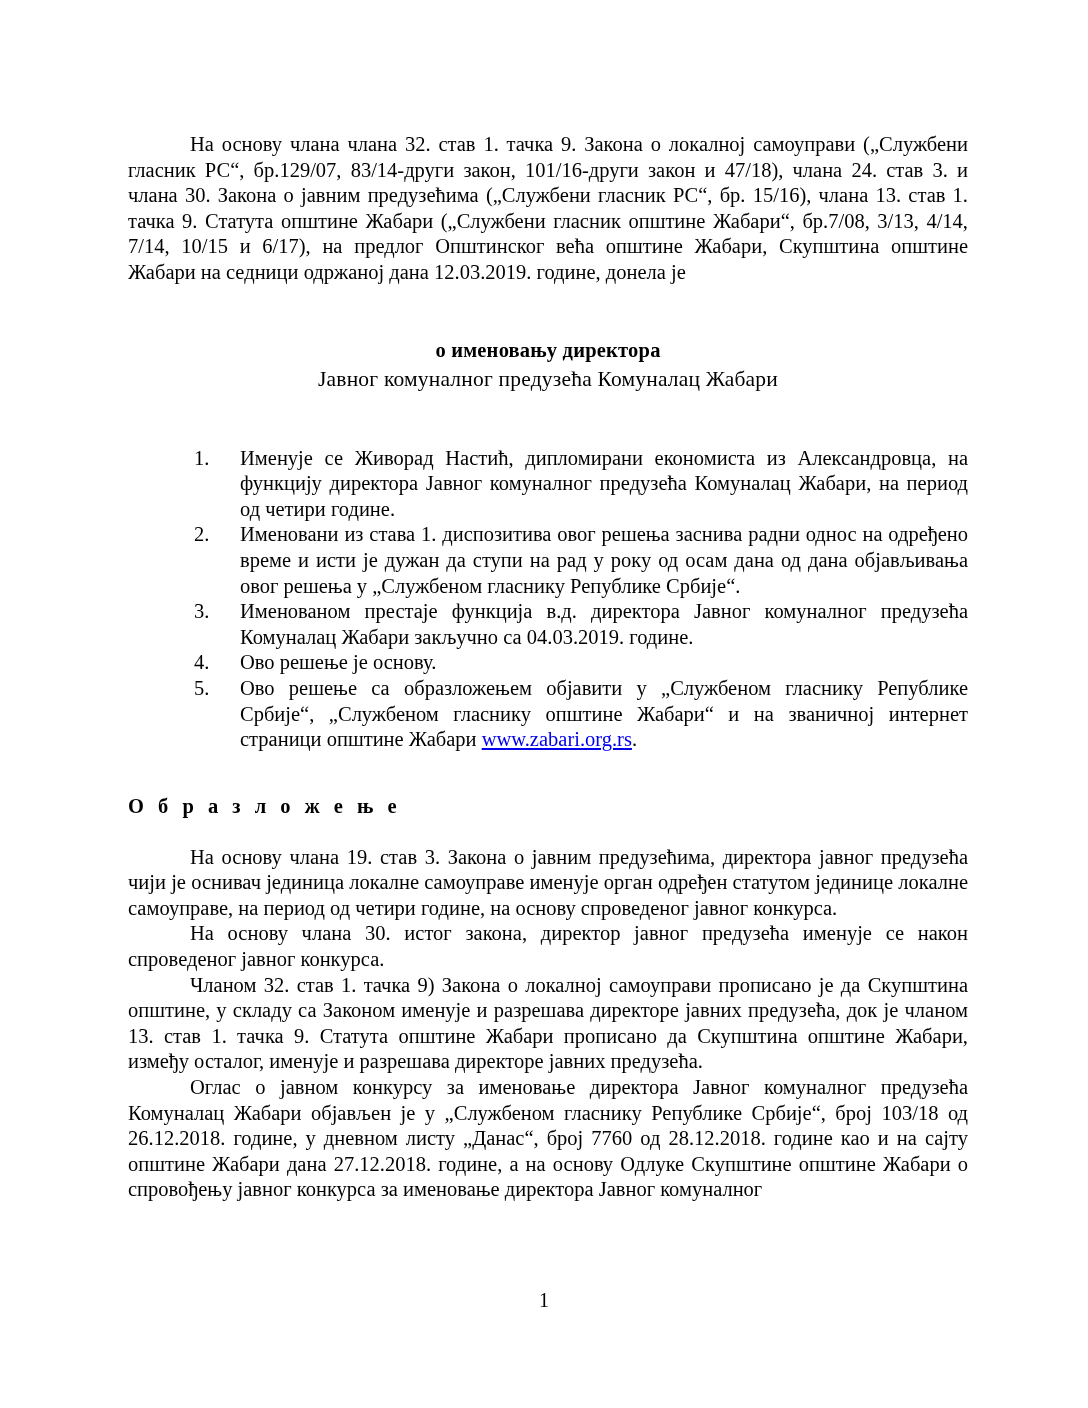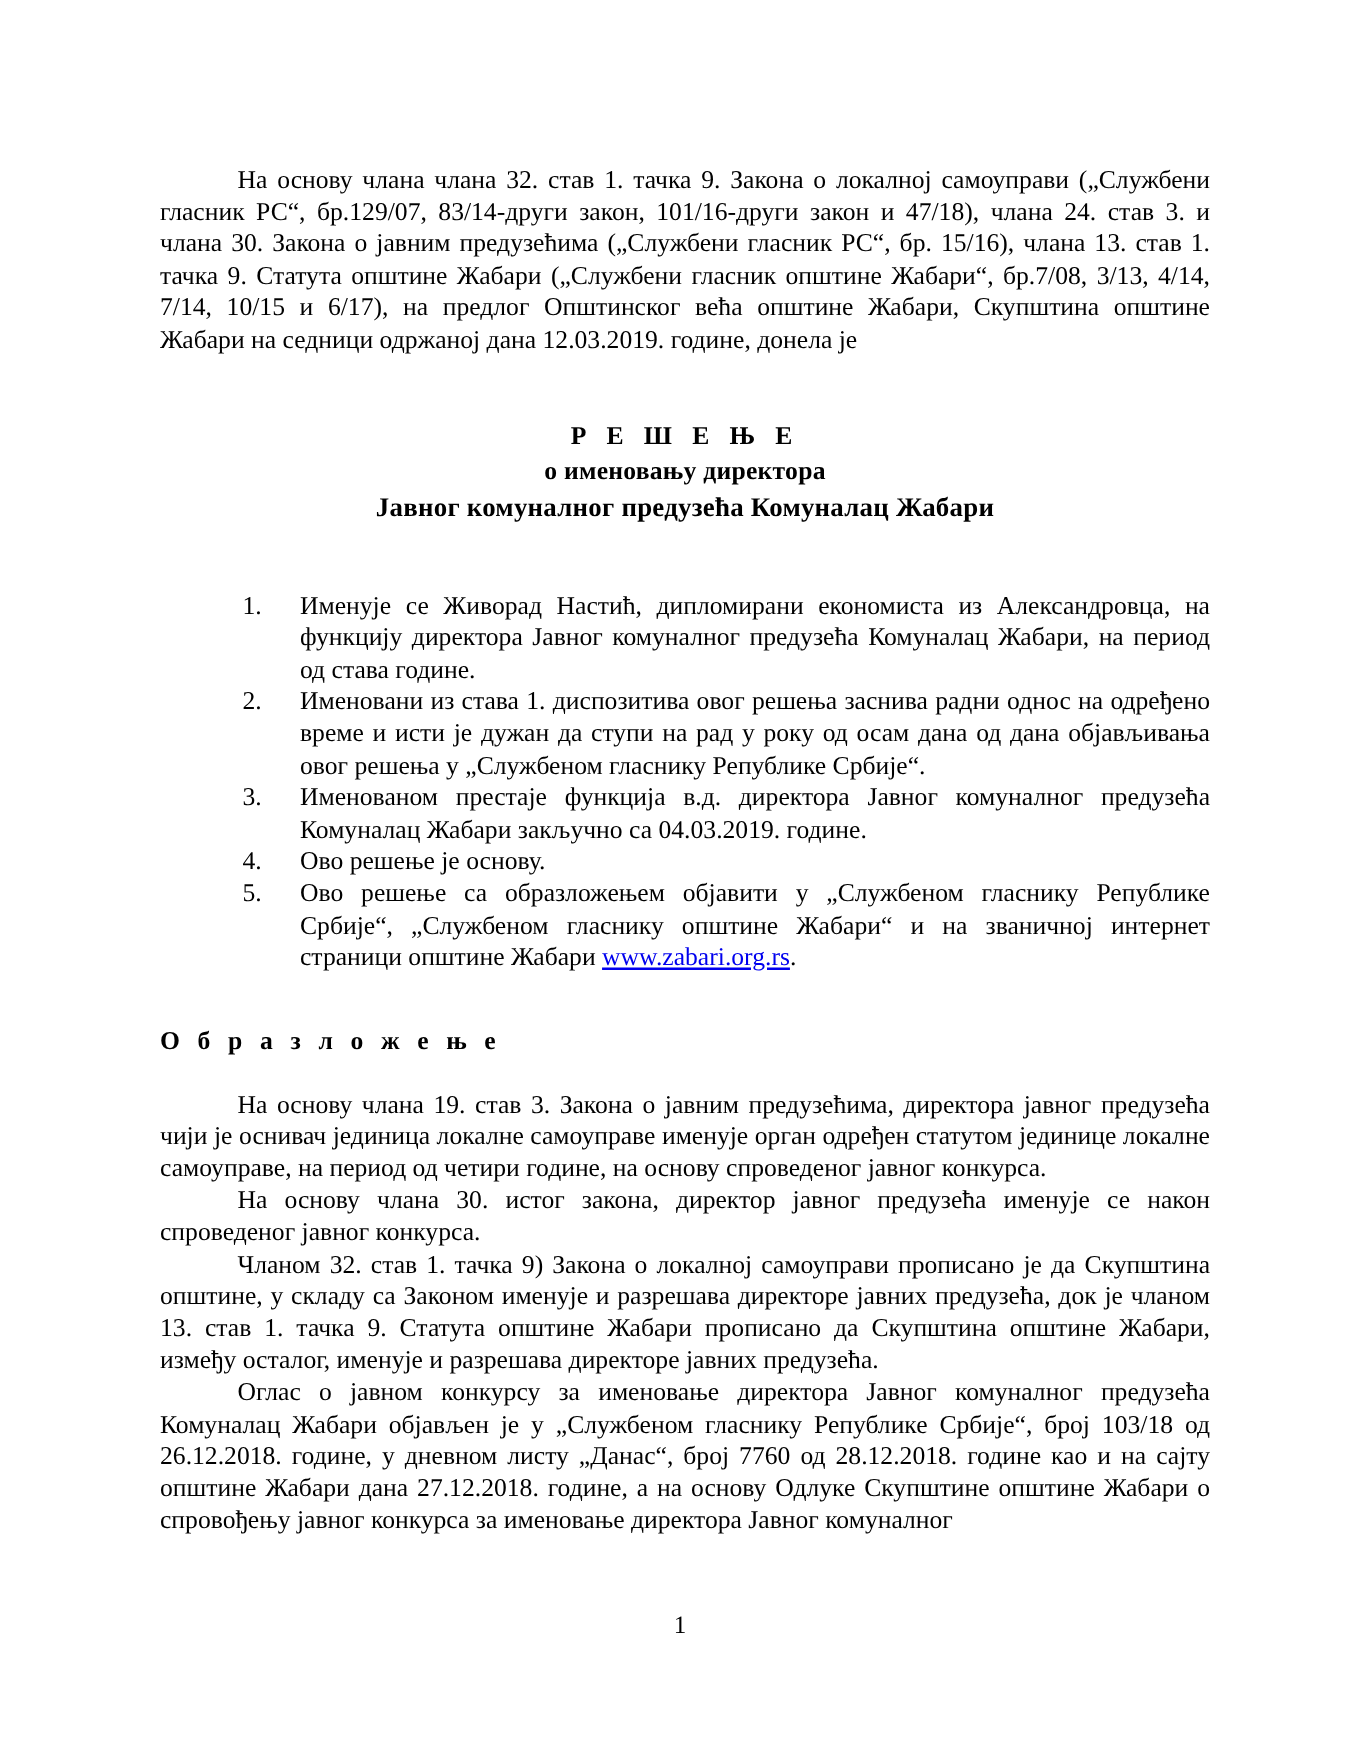--- a/index.html
+++ b/index.html
@@ -49,21 +49,21 @@
     line-height: 27px;
   }
   .title-sub1 {
     font-size: 20.5px;
     font-weight: bold;
     line-height: 28px;
     letter-spacing: 0.2px;
   }
   .title-sub2 {
     font-size: 21.5px;
-    font-weight: bold;
+    font-weight: normal;
     line-height: 30px;
     letter-spacing: 0.2px;
   }
   .section-heading {
     text-align: left;
     font-size: 20.5px;
     font-weight: bold;
     letter-spacing: 4.5px;
     line-height: 26px;
   }
@@ -111,31 +111,30 @@
 
 <div class="page">
 
   <div class="content">
 
     <p class="para">На основу члана члана 32. став 1. тачка 9. Закона о локалној самоуправи („Службени гласник РС“, бр.129/07, 83/14-други закон, 101/16-други закон и 47/18), члана 24. став 3. и члана 30. Закона о јавним предузећима („Службени гласник РС“, бр. 15/16), члана 13. став 1. тачка 9.  Статута општине Жабари („Службени  гласник општине Жабари“, бр.7/08, 3/13, 4/14, 7/14, 10/15 и 6/17), на предлог Општинског већа општине Жабари,  Скупштина општине Жабари на седници одржаној дана 12.03.2019.  године, донела је</p>
 
     <div class="spacer-md"></div>
 
     <div class="title-block">
-      <div class="title-main">Р Е Ш Е Њ Е</div>
       <div class="title-sub1">о именовању  директора</div>
       <div class="title-sub2">Јавног комуналног предузећа Комуналац  Жабари</div>
     </div>
 
     <div class="spacer-xl"></div>
 
     <ol class="decision-list">
       <li>
         <span class="num">1.</span>
-        <span>Именује  се Живорад Настић, дипломирани економиста из Александровца,  на функцију директора Јавног  комуналног предузећа  Комуналац  Жабари, на период од става године.</span>
+        <span>Именује  се Живорад Настић, дипломирани економиста из Александровца,  на функцију директора Јавног  комуналног предузећа  Комуналац  Жабари, на период од четири године.</span>
       </li>
       <li>
         <span class="num">2.</span>
         <span>Именовани из става 1. диспозитива овог решења заснива радни однос на одређено време и исти је дужан да ступи на рад у року од осам дана од дана објављивања овог решења у „Службеном гласнику Републике Србије“.</span>
       </li>
       <li>
         <span class="num">3.</span>
         <span>Именованом престаје функција в.д. директора Јавног комуналног предузећа Комуналац Жабари закључно са 04.03.2019. године.</span>
       </li>
       <li>

